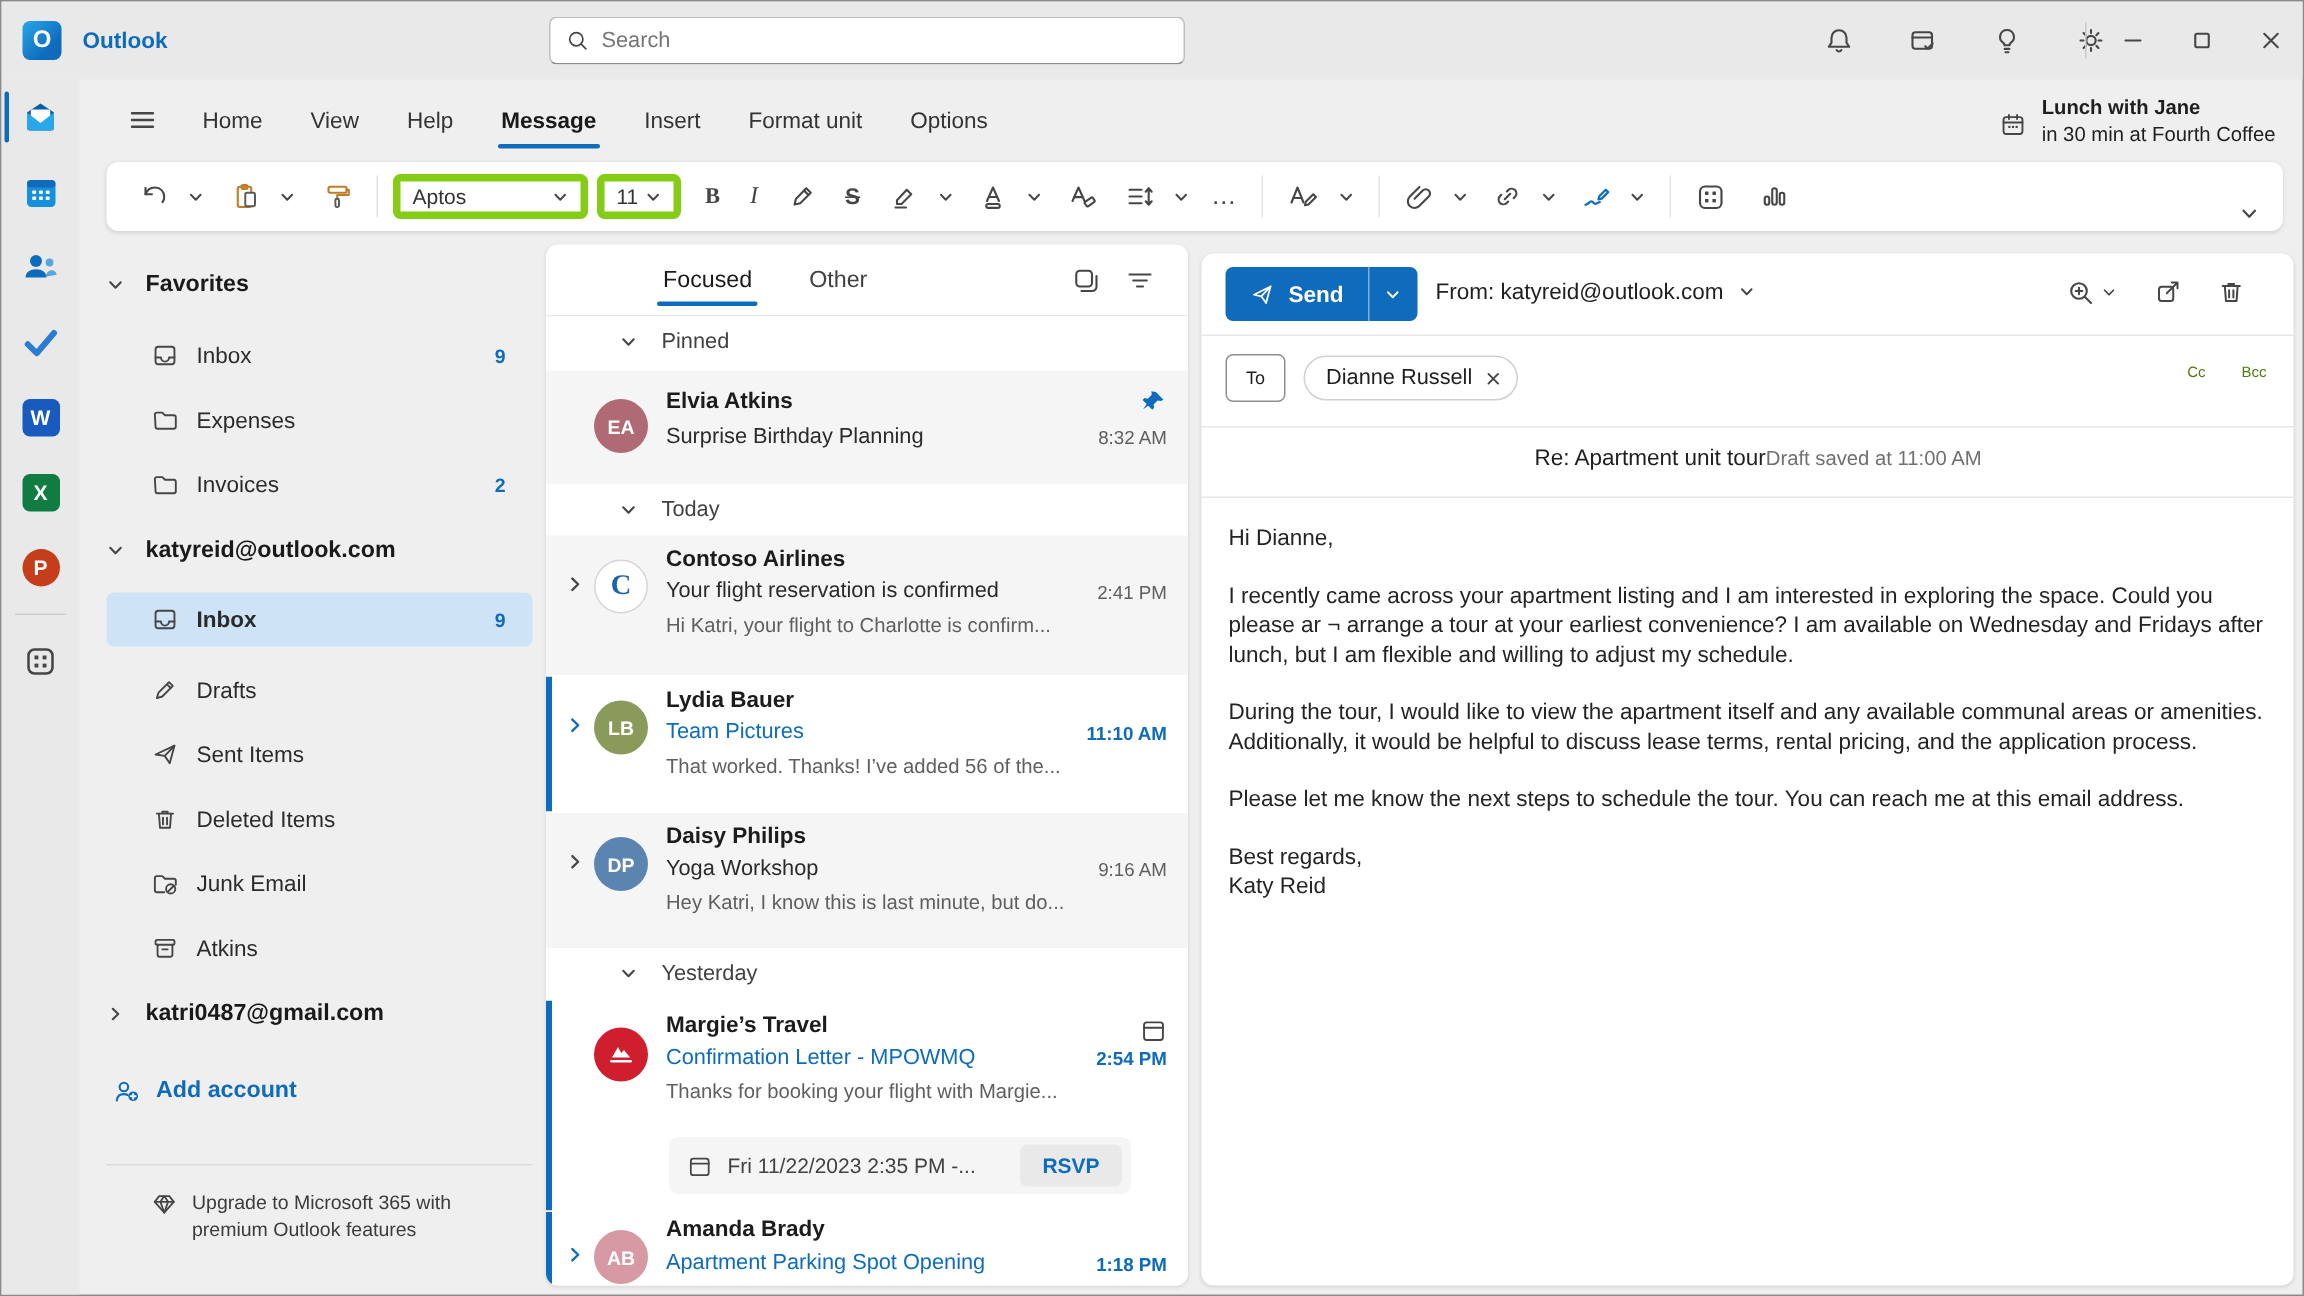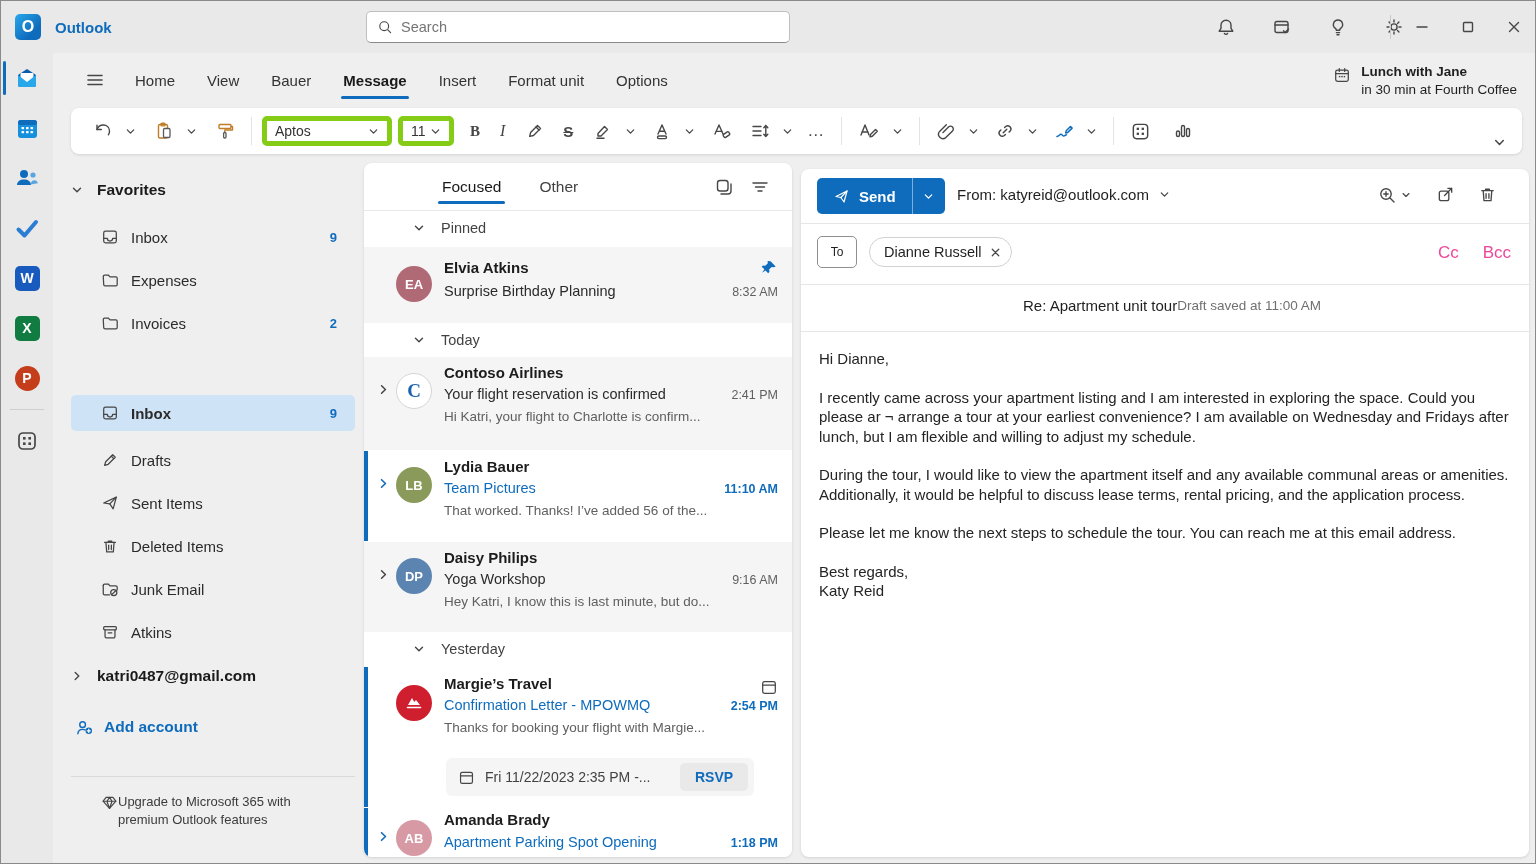--- a/index.html
+++ b/index.html
@@ -25,41 +25,41 @@
   .rail-item{position:relative;width:52px;height:50px;display:flex;align-items:center;justify-content:center}
   .rail-sel{position:absolute;left:2px;top:8px;width:3px;height:34px;border-radius:2px;background:#0f6cbd}
   .rail-sep{width:34px;height:1px;background:#cfcfcf;margin:6px auto}
   .office{width:25px;height:25px;border-radius:5px;color:#fff;font-weight:700;font-size:14px;display:flex;align-items:center;justify-content:center}
   
   .menubar{position:absolute;left:76px;top:62px;display:flex;align-items:center;gap:0}
   .hamb{width:36px;height:34px;display:flex;align-items:center;justify-content:center;margin-right:6px}
   .mi{position:relative;font-size:15px;color:#333;padding:8px 16px;border-radius:5px}
   .mi.active{font-weight:700;color:#1a1a1a}
   .mi.active::after{content:"";position:absolute;left:14px;right:14px;bottom:-2px;height:3px;border-radius:2px;background:#0f6cbd}
-  .reminder{position:absolute;right:18px;top:62px;display:flex;gap:10px;align-items:flex-start}
+  .reminder{position:absolute;right:18px;top:62px;display:flex;gap:10px;align-items:center}
   .rem-title{font-size:13.5px;font-weight:700;color:#1f1f1f;line-height:18px}
   .rem-sub{font-size:13.5px;color:#1f1f1f;line-height:18px}
   
   .ribbon{position:absolute;left:70px;top:107px;width:1451px;height:46px;background:#fff;border-radius:8px;box-shadow:0 1px 3px rgba(0,0,0,.12);display:flex;align-items:center;padding:0 16px}
   .rb{display:flex;align-items:center;gap:3px;color:#464646;margin:0 6px}
   .rb-sep{width:1px;height:28px;background:#e3e3e3;margin:0 10px}
   .selbox{display:flex;align-items:center;justify-content:space-between;border:5px solid #84cc16;border-radius:5px;height:30px;padding:0 8px;font-size:14px;color:#333}
   .rb-collapse{position:absolute;right:16px;bottom:5px}
   .bold-g{font-weight:800;font-size:15px;font-family:"Liberation Serif",serif}
   .ital-g{font-style:italic;font-family:"Liberation Serif",serif;font-size:16px}
   .strike-g{text-decoration:line-through;font-size:15px;font-weight:600}
   
   .folders{position:absolute;left:52px;top:160px;width:311px;height:704px}
   .fhead{position:absolute;left:18px;display:flex;align-items:center;gap:14px;height:30px;font-size:15.5px;font-weight:700;color:#1a1a1a}
   .frow{position:absolute;left:18px;width:284px;height:36px;display:flex;align-items:center;gap:12px;padding-left:30px;border-radius:5px;font-size:15px;color:#2b2b2b}
   .frow.sel{background:#cfe3f7;font-weight:600}
   .fcount{margin-left:auto;margin-right:18px;color:#0f6cbd;font-size:13px;font-weight:600}
   .addacct{position:absolute;left:22px;display:flex;align-items:center;gap:10px;color:#0f6cbd;font-weight:700;font-size:15.5px;height:30px}
   .fdivider{position:absolute;left:18px;width:284px;height:1px;background:#d9d9d9}
-  .upgrade{position:absolute;left:48px;width:210px;display:flex;font-size:13px;color:#3b3b3b;line-height:18px}
+  .upgrade{position:absolute;left:48px;width:210px;display:flex;gap:10px;font-size:13px;color:#3b3b3b;line-height:18px}
   
   .listcard{position:absolute;left:363px;top:162px;width:428px;height:694px;background:#fff;border-radius:8px;box-shadow:0 1px 3px rgba(0,0,0,.12);overflow:hidden}
   .tabs{position:absolute;left:0;top:0;right:0;height:48px;border-bottom:1px solid #e8e8e8;display:flex;align-items:center;padding-left:76px;gap:34px}
   .tab{position:relative;font-size:15.5px;color:#424242;padding:10px 2px}
   .tab.active{font-weight:400;color:#1a1a1a}
   .tab.active::after{content:"";position:absolute;left:-2px;right:-2px;bottom:2px;height:3px;border-radius:2px;background:#0f6cbd}
   .tabs-ic{position:absolute;top:14px}
   .ghead{position:absolute;left:0;right:0;height:34px;display:flex;align-items:center;gap:16px;padding-left:49px;font-size:14.5px;color:#424242;background:#fff}
   .mrow{position:absolute;left:0;right:0;background:#fff;overflow:hidden}
   .mrow.read{background:#f5f5f5}
@@ -79,21 +79,21 @@
   
   .readcard{position:absolute;left:800px;top:168px;width:728px;height:688px;background:#fff;border-radius:8px;box-shadow:0 1px 3px rgba(0,0,0,.12);overflow:hidden}
   .sendbtn{position:absolute;left:16px;top:9px;height:36px;display:flex;border-radius:5px;overflow:hidden;background:#0f6cbd;color:#fff}
   .send-main{display:flex;align-items:center;gap:9px;padding:0 16px;font-size:15px;font-weight:600;border-right:1px solid rgba(255,255,255,.45)}
   .send-dd{width:32px;display:flex;align-items:center;justify-content:center}
   .fromrow{position:absolute;left:156px;top:17px;display:flex;align-items:center;gap:10px;font-size:15px;color:#1f1f1f}
   .hdr-ic{position:absolute;top:16px;display:flex;align-items:center;gap:4px}
   .cdiv{position:absolute;left:0;right:0;height:1px;background:#e6e6e6}
   .tobtn{position:absolute;left:16px;top:67px;width:40px;height:32px;border:1px solid #8f8f8f;border-radius:5px;background:#fff;font-size:12px;color:#1f1f1f;font-family:"Liberation Sans",sans-serif}
   .pill{position:absolute;left:68px;top:68px;height:30px;border:1px solid #d1d1d1;border-radius:16px;display:flex;align-items:center;gap:8px;padding:0 10px 0 14px;font-size:14.5px;color:#1f1f1f}
-  .ccbcc{position:absolute;right:18px;top:74px;display:flex;gap:24px;font-size:17px;color:#ec4899}
+  .ccbcc{position:absolute;right:18px;top:74px;display:flex;gap:24px;font-size:10px;color:#4d7c0f}
   .subjrow{position:absolute;left:18px;right:4px;top:128px;display:flex;align-items:center;justify-content:center}
   .subj{font-size:15px;color:#1f1f1f}
   .draft{font-size:13.5px;color:#707070}
   .bodytxt{position:absolute;left:18px;top:180px;width:692px;font-size:15px;color:#242424;line-height:19.5px}
   .bodytxt p{margin:0 0 19px}
   .bodytxt p.tight{margin:0}
 </style>
 </head>
 <body>
 
@@ -218,21 +218,21 @@
   </div>
 
   <div class="menubar">
     <div class="hamb">
       <svg class="ic" width="20" height="20" viewBox="0 0 20 20" style="stroke-width:1.6">
           <path d="M3 5.5h14M3 10h14M3 14.5h14"></path>
         </svg>
     </div>
     <div class="mi">Home</div>
     <div class="mi">View</div>
-    <div class="mi">Bauer</div>
+    <div class="mi">Help</div>
     <div class="mi active">Message</div>
     <div class="mi">Insert</div>
     <div class="mi">Format unit</div>
     <div class="mi">Options</div>
   </div>
 
   <div class="reminder">
     <span style="margin-top:3px">
       <svg class="ic" width="18" height="18" viewBox="0 0 20 20">
           <rect x="3" y="4.5" width="14" height="12.5" rx="2"></rect>
@@ -447,20 +447,26 @@
       <span>Expenses</span>
     </div>
     <div class="frow" style="top:144px">
       <svg class="ic" width="18" height="18" viewBox="0 0 20 20">
           <path d="M2.5 6A1.5 1.5 0 0 1 4 4.5h4l2 2h6.5A1.5 1.5 0 0 1 18 8v7a1.5 1.5 0 0 1-1.5 1.5h-12A1.5 1.5 0 0 1 3 15z"></path>
         </svg>
       <span>Invoices</span>
       <span class="fcount">2</span>
     </div>
 
+    <div class="fhead" style="top:191px">
+      <svg class="ic" width="12" height="12" viewBox="0 0 12 12">
+          <path d="M2.5 4.2l3.5 3.6 3.5-3.6"></path>
+        </svg>
+      <span>katyreid@outlook.com</span>
+    </div>
     <div class="frow sel" style="top:234px">
       <svg class="ic" width="18" height="18" viewBox="0 0 20 20">
           <rect x="3" y="3.5" width="14" height="13" rx="2"></rect>
           <path d="M3 11.5h4a3 3 0 0 0 6 0h4"></path>
         </svg>
       <span>Inbox</span>
       <span class="fcount">9</span>
     </div>
     <div class="frow" style="top:281px">
       <svg class="ic" width="18" height="18" viewBox="0 0 20 20">

